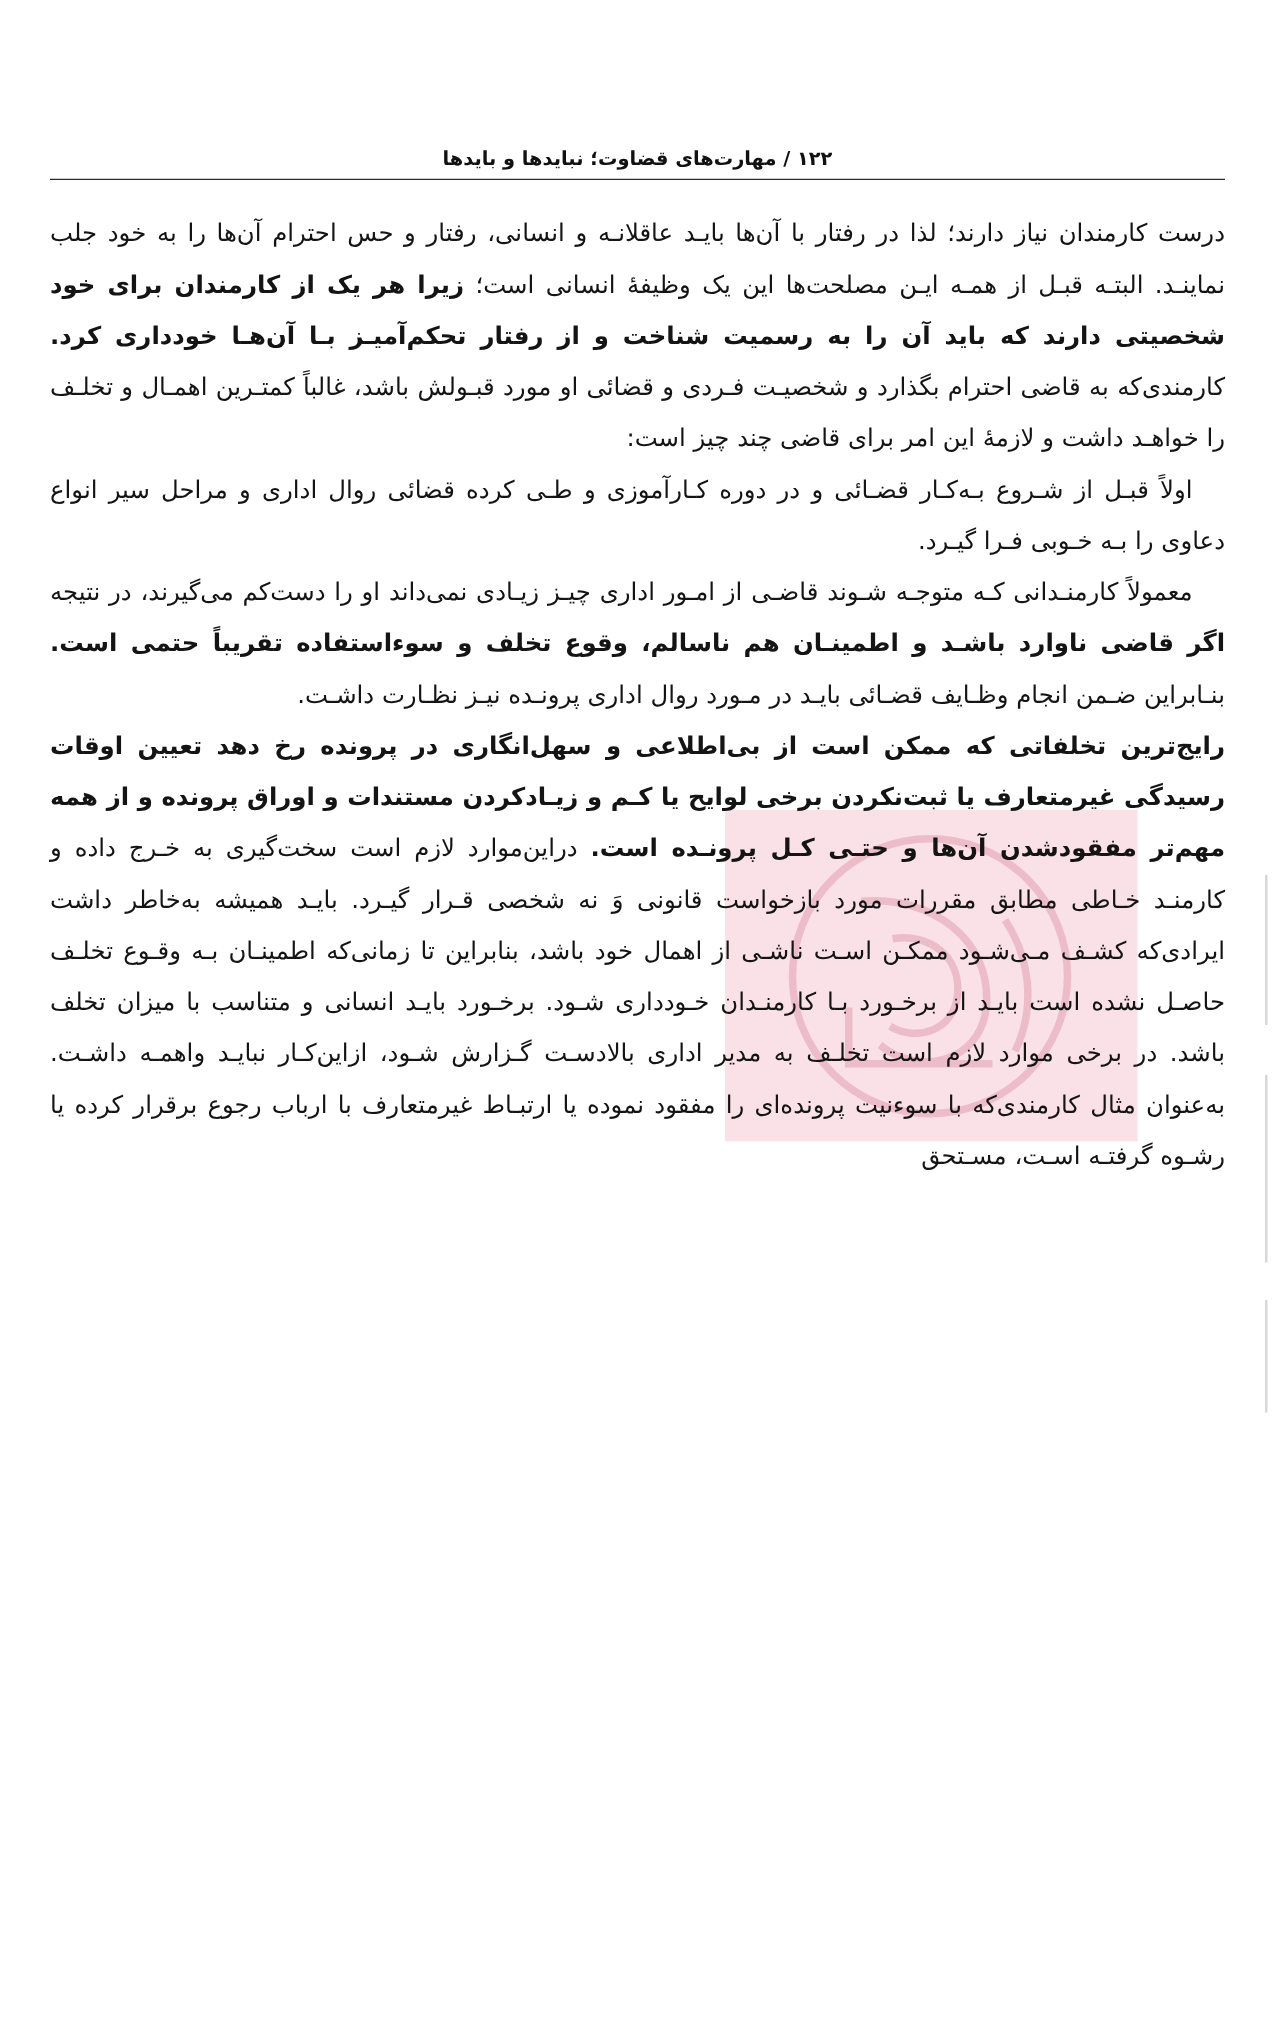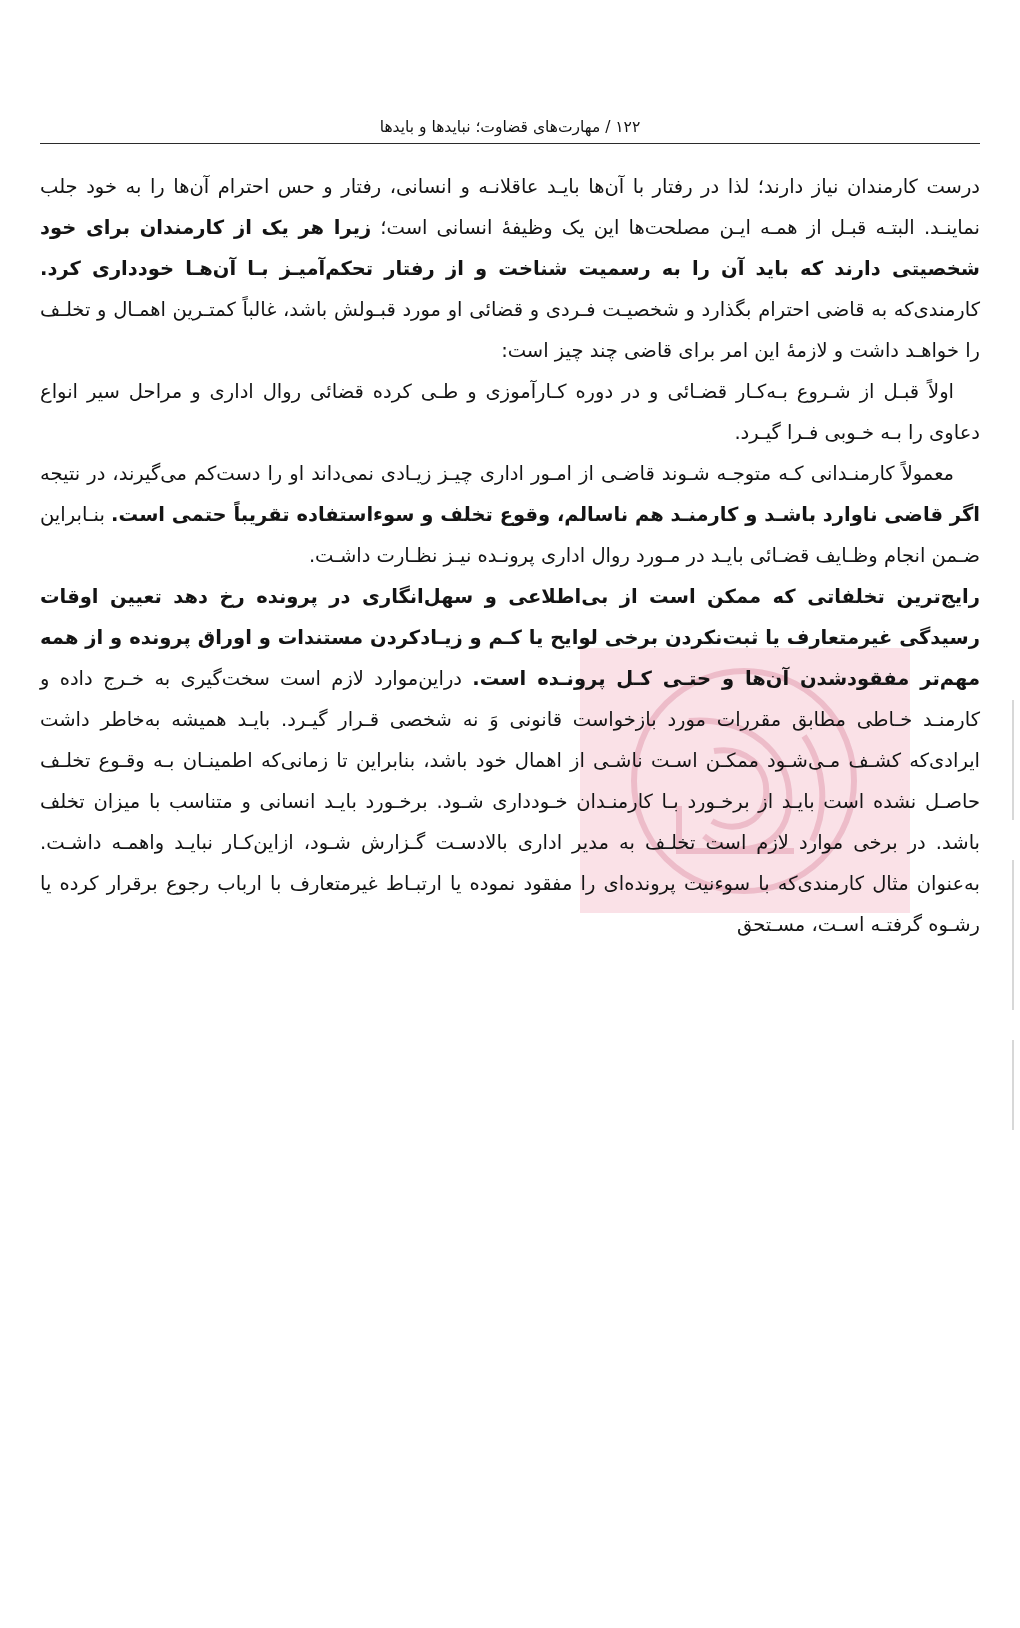--- a/index.html
+++ b/index.html
@@ -19,21 +19,21 @@
     position: absolute;
     inset: 0;
     padding: 118px 40px 0 40px;
     box-sizing: border-box;
   }
   
   .header {
     direction: rtl;
     text-align: center;
     font-size: 15.5px;
-    font-weight: normal;
+    font-weight: bold;
     color: #111;
     letter-spacing: 0;
     padding-bottom: 7px;
     margin: 0 0 0 0;
   }
   .header-rule {
     border: 0;
     border-top: 1.6px solid #2b2b2b;
     margin: 0 0 22px 0;
     width: 100%;
@@ -113,17 +113,17 @@
     </svg>
   </div>
 
   <div class="edge-mark m1"></div>
   <div class="edge-mark m2"></div>
   <div class="edge-mark m3"></div>
 
   <div class="content">
     <p><span>درست کارمندان نیاز دارند؛ لذا در رفتار با آن‌ها بایـد عاقلانـه و انسانی، رفتار و حس احترام آن‌ها را به خود جلب نماینـد. البتـه قبـل از همـه ایـن مصلحت‌ها این یک وظیفهٔ انسانی است؛ </span><b>زیرا هر یک از کارمندان برای خود شخصیتی دارند که باید آن را به رسمیت شناخت و از رفتار تحکم‌آمیـز بـا آن‌هـا خودداری کرد.</b><span> کارمندی‌که به قاضی احترام بگذارد و شخصیـت فـردی و قضائی او مورد قبـولش باشد، غالباً کمتـرین اهمـال و تخلـف را خواهـد داشت و لازمهٔ این امر برای قاضی چند چیز است:</span></p>
     <p class="indent">اولاً قبـل از شـروع بـه‌کـار قضـائی و در دوره کـارآموزی و طـی کرده قضائی روال اداری و مراحل سیر انواع دعاوی را بـه خـوبی فـرا گیـرد.</p>
-    <p class="indent"><span>معمولاً کارمنـدانی کـه متوجـه شـوند قاضـی از امـور اداری چیـز زیـادی نمی‌داند او را دست‌کم می‌گیرند، در نتیجه </span><b>اگر قاضی ناوارد باشـد و کارمنـد هم ناسالم، وقوع تخلف و سوءاستفاده تقریباً حتمی است.</b><span> بنـابراین ضـمن انجام وظـایف قضـائی بایـد در مـورد روال اداری پرونـده نیـز نظـارت داشـت.</span></p>
+    <p class="indent"><span>معمولاً کارمنـدانی کـه متوجـه شـوند قاضـی از امـور اداری چیـز زیـادی نمی‌داند او را دست‌کم می‌گیرند، در نتیجه </span><b>اگر قاضی ناوارد باشـد و اطمینـان هم ناسالم، وقوع تخلف و سوءاستفاده تقریباً حتمی است.</b><span> بنـابراین ضـمن انجام وظـایف قضـائی بایـد در مـورد روال اداری پرونـده نیـز نظـارت داشـت.</span></p>
     <p><b>رایج‌ترین تخلفاتی که ممکن است از بی‌اطلاعی و سهل‌انگاری در پرونده رخ دهد تعیین اوقات رسیدگی غیرمتعارف یا ثبت‌نکردن برخی لوایح یا کـم و زیـاد‌کردن مستندات و اوراق پرونده و از همه مهم‌تر مفقودشدن آن‌ها و حتـی کـل پرونـده است.</b><span> دراین‌موارد لازم است سخت‌گیری به خـرج داده و کارمنـد خـاطی مطابق مقررات مورد بازخواست قانونی وَ نه شخصی قـرار گیـرد. بایـد همیشه به‌خاطر داشت ایرادی‌که کشـف مـی‌شـود ممکـن اسـت ناشـی از اهمال خود باشد، بنابراین تا زمانی‌که اطمینـان بـه وقـوع تخلـف حاصـل نشده است بایـد از برخـورد بـا کارمنـدان خـودداری شـود. برخـورد بایـد انسانی و متناسب با میزان تخلف باشد. در برخی موارد لازم است تخلـف به مدیر اداری بالادسـت گـزارش شـود، ازاین‌کـار نبایـد واهمـه داشـت. به‌عنوان مثال کارمندی‌که با سوءنیت پرونده‌ای را مفقود نموده یا ارتبـاط غیرمتعارف با ارباب رجوع برقرار کرده یا رشـوه گرفتـه اسـت، مسـتحق</span></p>
   </div>
 
 </div>
 
 </body></html>

